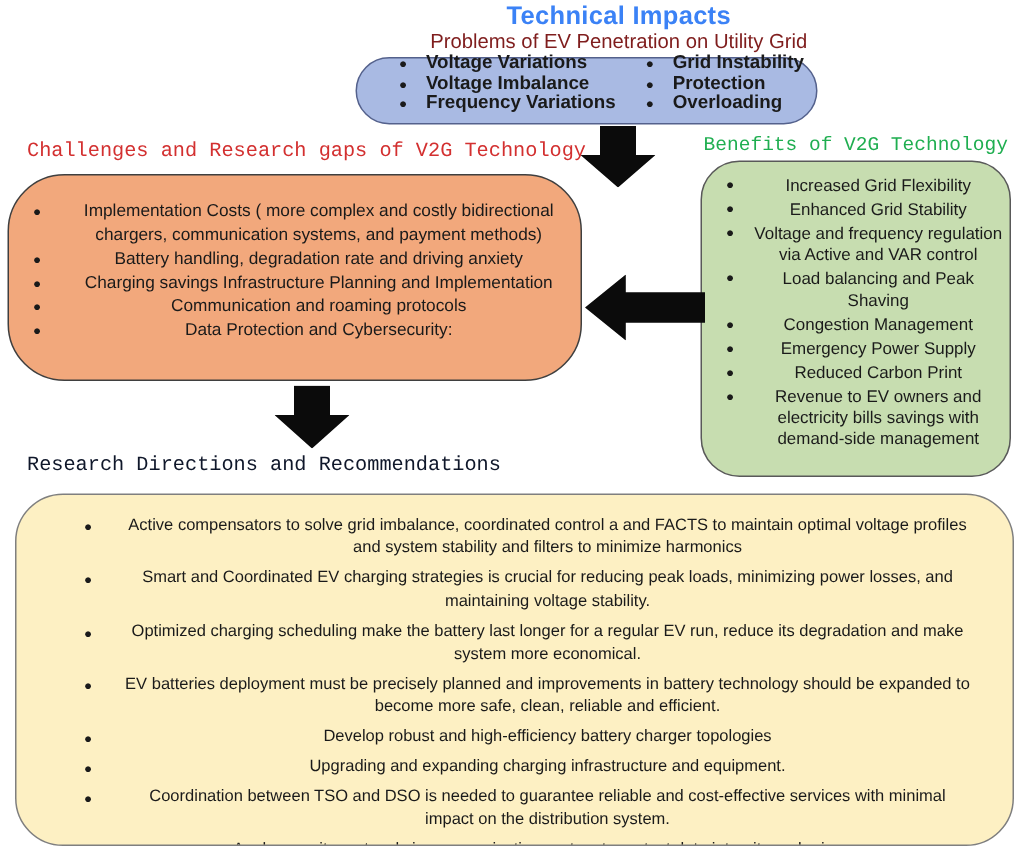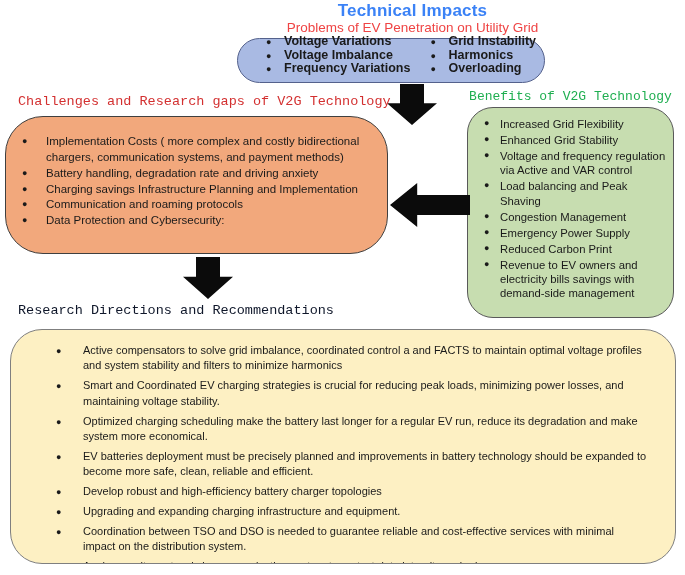--- a/index.html
+++ b/index.html
@@ -6,21 +6,21 @@
   .canvas{
     position:relative;width:685px;height:575px;background:#ffffff;
     font-family:"Liberation Sans",sans-serif;color:#1a1a1a;overflow:hidden;
   }
   .title{
     position:absolute;left:140px;top:1px;width:545px;text-align:center;
     font-size:17px;font-weight:bold;color:#3b82f6;letter-spacing:.2px;
   }
   .subtitle{
     position:absolute;left:140px;top:20px;width:545px;text-align:center;
-    font-size:13.5px;color:#ef4444;
+    font-size:13.5px;color:#7f1d1d;
   }
   .problems-box{
     position:absolute;left:237px;top:38px;width:308px;height:45px;
     background:#a9bae3;border:1.6px solid #54618c;border-radius:23px;
     display:flex;align-items:center;box-sizing:border-box;padding:2px 8px 12px 26px;
   }
   .problems-box ul{margin:0;padding:0;list-style:none;}
   .problems-box li{
     position:relative;padding-left:20px;font-size:12.5px;font-weight:600;
     line-height:13.8px;white-space:nowrap;
@@ -34,21 +34,21 @@
   .arrow-left{clip-path:polygon(0 50%,34% 0,34% 27%,100% 27%,100% 73%,34% 73%,34% 100%);}
   .arrow-1{left:387px;top:84px;width:50px;height:41px;}
   .arrow-2{left:183px;top:257px;width:50px;height:42px;}
   .arrow-3{left:390px;top:183px;width:80px;height:44px;}
 
   .heading{position:absolute;font-size:13.5px;white-space:nowrap;font-family:Liberation Mono, monospace;}
   .challenges-heading{left:18px;top:94px;color:#d33030;}
   .benefits-heading{left:467px;top:89px;width:207px;text-align:center;color:#1fae50;font-size:13px;}
   .research-heading{left:18px;top:303px;color:#0f172a;}
 
-  .bullet-box{position:absolute;box-sizing:border-box;overflow:hidden;}
+  .bullet-box{position:absolute;box-sizing:border-box;overflow:hidden;text-align:center;}
   .bullet-box ul{margin:0;padding:0;list-style:none;}
   .bullet-box li{position:relative;}
   .bullet-box li::before{content:"●";position:absolute;left:8px;top:1px;font-size:9px;}
 
   .challenges-box{
     left:5px;top:116px;width:383px;height:138px;
     background:#f2a87c;border:1.6px solid #3f3f3f;border-radius:38px;
     padding:17px 8px 8px 8px;
   }
   .challenges-box li{padding-left:32px;font-size:11.5px;line-height:1.38;}
@@ -77,21 +77,21 @@
   <div class="subtitle">Problems of EV Penetration on Utility Grid</div>
 
   <div class="problems-box">
     <ul class="col-left">
         <li>Voltage Variations</li>
         <li>Voltage Imbalance</li>
         <li>Frequency Variations</li>
       </ul>
     <ul class="col-right">
         <li>Grid Instability</li>
-        <li>Harmonics</li>
+        <li>Protection</li>
         <li>Overloading</li>
       </ul>
   </div>
 
   <div class="arrow arrow-down arrow-1"></div>
 
   <div class="heading challenges-heading">Challenges and Research gaps of V2G Technology</div>
   <div class="bullet-box challenges-box">
     <ul>
         <li>Implementation Costs ( more complex and costly bidirectional chargers, communication systems, and payment methods)</li>

